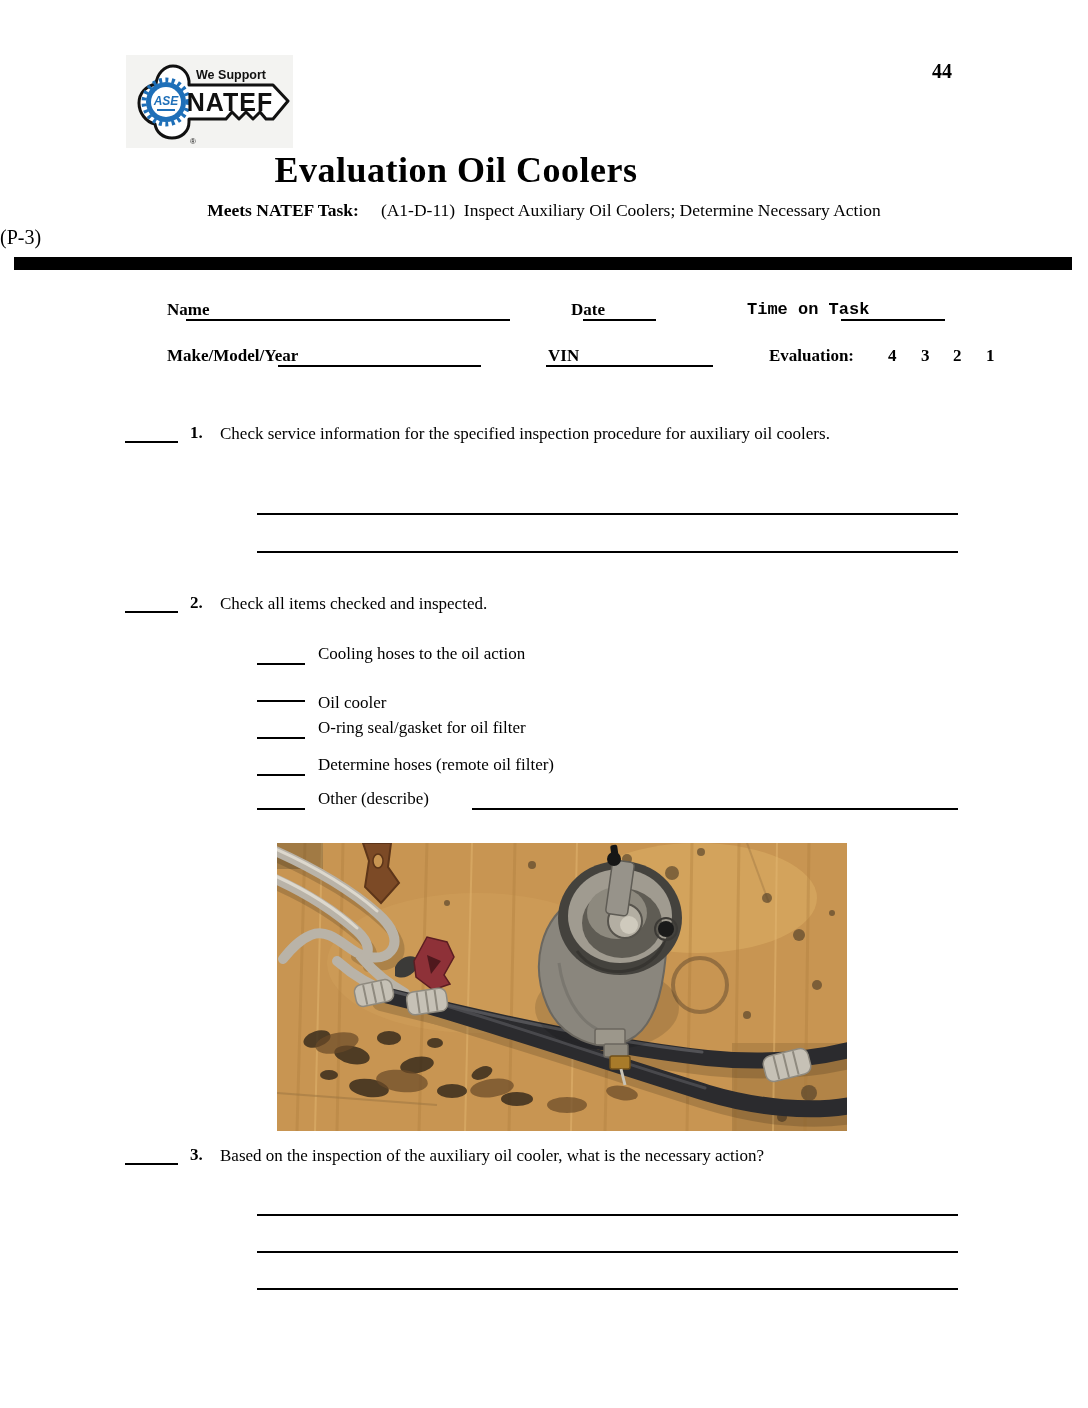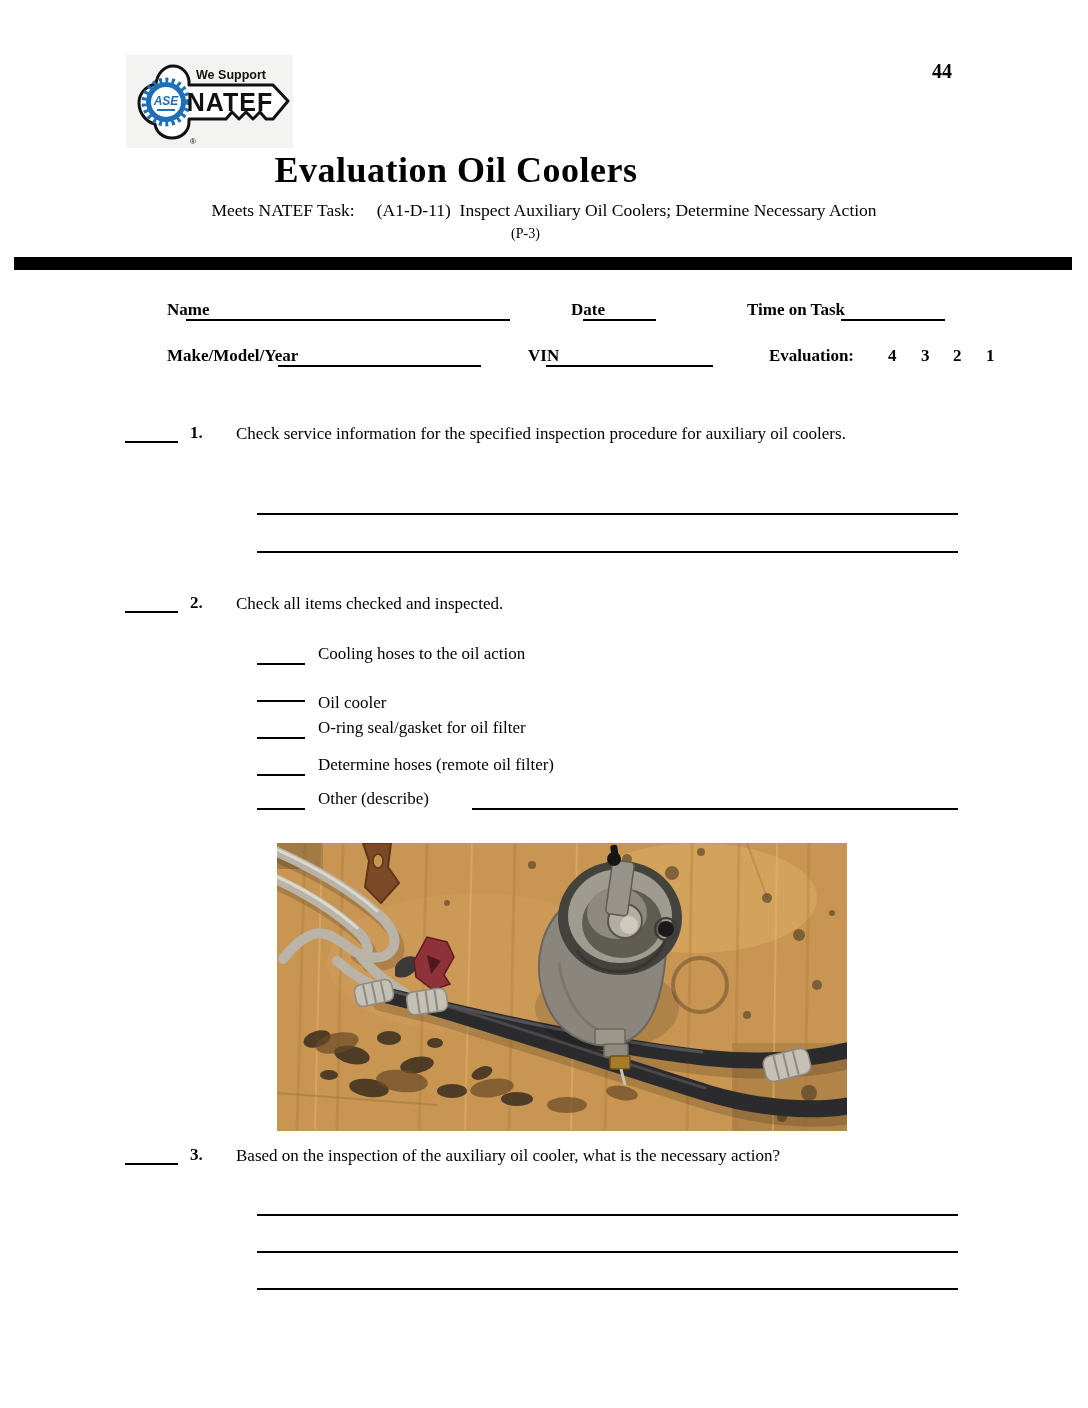--- a/index.html
+++ b/index.html
@@ -17,25 +17,25 @@
         font-family:"Liberation Serif","DejaVu Serif",serif;font-size:17px;overflow:hidden;}
   .abs{position:absolute;}
   .b{font-weight:bold;margin-left:40px;}
   .line{position:absolute;height:0;border-bottom:2px solid var(--ink);}
   .page-number{position:absolute;left:932px;top:60px;font-size:20px;font-weight:bold;}
   .logo-box{position:absolute;left:126px;top:55px;width:167px;height:93px;background:#f3f3f1;}
   .title{position:absolute;left:0;top:149px;width:912px;text-align:center;
          font-size:36px;font-weight:bold;letter-spacing:.5px;}
   .subtitle{position:absolute;left:0;top:200px;width:1088px;text-align:center;
             font-size:17.5px;white-space:pre;}
-  .subtitle .lead{font-weight:normal;margin-right:22px;}
-  .priority{position:absolute;left:0;top:226px;width:1051px;text-align:center;font-size:14px;}
+  .subtitle .lead{font-weight:bold;margin-right:22px;}
+  .priority{position:absolute;left:0;top:226px;width:1051px;text-align:left;font-size:20px;}
   .rule{position:absolute;left:14px;top:257px;width:1058px;height:13px;background:var(--ink);}
   .tasknum{position:absolute;font-weight:bold;}
-  .tasktext{position:absolute;line-height:1.35;margin-left:16px;}
+  .tasktext{position:absolute;line-height:1.35;}
   .nowrap{white-space:nowrap;}
 </style>
 </head>
 <body>
 
 <div class="page">
 
   <div class="page-number">44</div>
 
   <div class="logo-box">
@@ -58,26 +58,26 @@
 
   <div class="title">Evaluation Oil Coolers</div>
   <div class="subtitle"><span class="lead">Meets NATEF Task:</span><span>(A1-D-11)  Inspect Auxiliary Oil Coolers; Determine Necessary Action</span></div>
   <div class="priority">(P-3)</div>
   <div class="rule"></div>
 
   <span class="abs b" style="left:127px;top:300px;">Name</span>
   <div class="line" style="left:186px;top:319px;width:324px;"></div>
   <span class="abs b" style="left:531px;top:300px;">Date</span>
   <div class="line" style="left:583px;top:319px;width:73px;"></div>
-  <span class="abs b" style="left:707px;top:300px;">Time on Task</span>
+  <span class="abs b" style="left:707px;top:300px;font-family:Liberation Mono, monospace;">Time on Task</span>
   <div class="line" style="left:841px;top:319px;width:104px;"></div>
 
   <span class="abs b" style="left:127px;top:346px;">Make/Model/Year</span>
   <div class="line" style="left:278px;top:365px;width:203px;"></div>
-  <span class="abs b" style="left:488px;top:346px;">VIN</span>
+  <span class="abs b" style="left:508px;top:346px;">VIN</span>
   <div class="line" style="left:546px;top:365px;width:167px;"></div>
   <span class="abs b" style="left:729px;top:346px;text-align:center;">Evaluation:</span>
   <span class="abs b" style="left:848px;top:346px;">4</span>
   <span class="abs b" style="left:881px;top:346px;">3</span>
   <span class="abs b" style="left:913px;top:346px;">2</span>
   <span class="abs b" style="left:946px;top:346px;">1</span>
 
   <div class="line" style="left:125px;top:441px;width:53px;"></div>
   <span class="tasknum" style="left:190px;top:423px;">1.</span>
   <div class="tasktext" style="left:220px;top:423px;width:660px;">Check service information for the specified inspection procedure for auxiliary oil coolers.</div>

